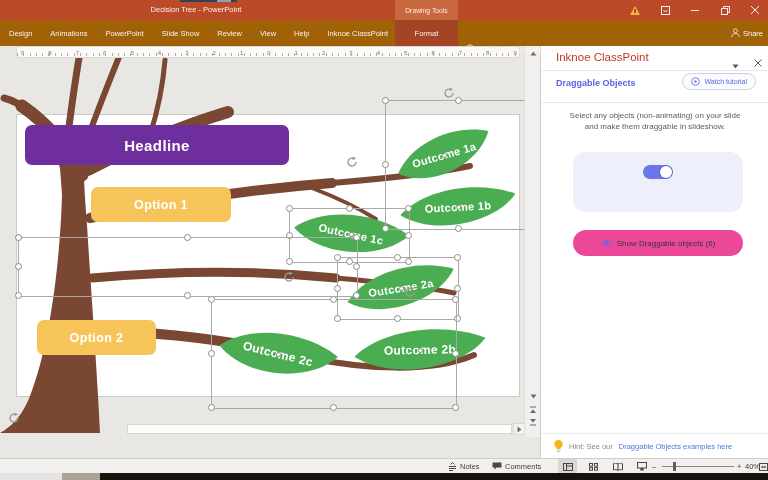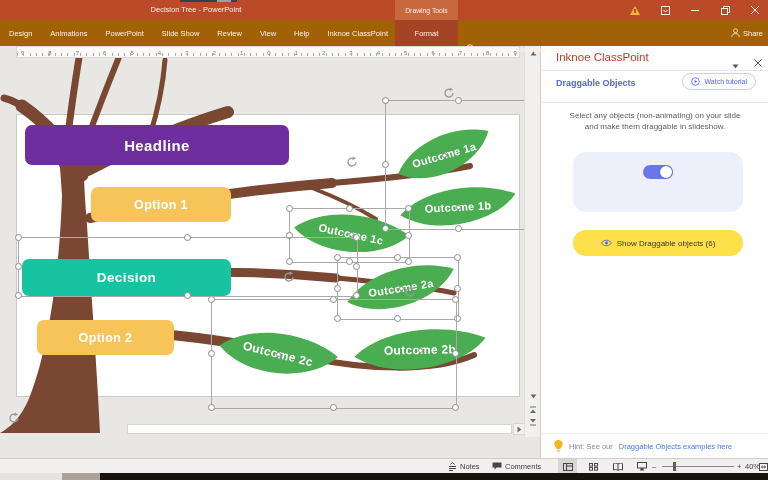--- a/index.html
+++ b/index.html
@@ -42,21 +42,21 @@
   .ruler-nums span{font-size:6px;color:#7A7876;}
   .slide{position:absolute;left:16px;top:68px;width:504px;height:283px;background:#FFFFFF;
          border:1px solid #CCCAC7;z-index:1;}
   .tree{position:absolute;left:0;top:0;width:524px;height:391px;z-index:2;}
 
   .shape{position:absolute;border-radius:7px;display:flex;align-items:center;justify-content:center;
          color:#fff;font-weight:bold;z-index:3;letter-spacing:0.4px;}
   .sh-headline{left:25px;top:79px;width:264px;height:40px;background:#6F2E9E;font-size:15px;}
   .sh-option1{left:91px;top:141px;width:140px;height:35px;background:#F7C45A;font-size:12.5px;}
   .sh-decision{left:22px;top:213px;width:209px;height:37px;background:#17C3A0;font-size:13.5px;}
-  .sh-option2{left:37px;top:274px;width:137px;height:35px;background:#F7C45A;font-size:12.5px;}
+  .sh-option2{left:37px;top:274px;width:119px;height:35px;background:#F7C45A;font-size:12.5px;}
 
   .leaf{position:absolute;z-index:3;}
   .leaf svg{position:absolute;inset:0;width:100%;height:100%;overflow:visible;}
   .leaf span{position:relative;display:flex;width:100%;height:100%;align-items:center;
              justify-content:center;color:#fff;font-weight:bold;font-size:11px;letter-spacing:0.3px;}
 
   .selbox{position:absolute;border:1px solid #A9A9A9;z-index:5;background:transparent;}
   .handle{position:absolute;width:7px;height:7px;margin:-4px 0 0 -4px;background:#fff;
           border:1px solid #8C8C8C;border-radius:50%;}
   .rot{position:absolute;width:12px;height:12px;z-index:6;}
@@ -83,21 +83,21 @@
   .pill{position:absolute;right:12px;top:27px;height:17px;padding:0 8px;border:1px solid #CBCEEC;
         border-radius:9px;background:#FCFCFE;display:flex;align-items:center;gap:4px;
         font-size:7px;color:#5766E0;}
   .pdesc{position:absolute;left:21px;top:64px;width:186px;text-align:center;font-size:8px;
          line-height:11px;color:#5C5C5C;}
   .card1{position:absolute;left:32px;top:106px;width:170px;height:60px;background:#EDEFFA;border-radius:13px;}
   .toggle{position:absolute;left:70px;top:13px;width:30px;height:14px;border-radius:7px;background:#6B76E8;}
   .knob{position:absolute;right:1px;top:1px;width:12px;height:12px;border-radius:50%;background:#fff;
         box-shadow:0 0 2px rgba(0,0,0,0.35);}
   .card1-label{position:absolute;left:0;top:36px;width:170px;text-align:center;font-size:8px;color:#41414B;}
-  .card2{position:absolute;left:32px;top:184px;width:170px;height:26px;background:#fde047;border-radius:13px;
+  .card2{position:absolute;left:32px;top:184px;width:170px;height:26px;background:#ec4899;border-radius:13px;
          display:flex;align-items:center;justify-content:center;gap:5px;font-size:8px;color:#35353F;}
   .hint{position:absolute;left:0;top:387px;width:228px;height:25px;border-top:1px solid #ECECEC;
         display:flex;align-items:center;padding-left:13px;gap:6px;font-size:7.5px;}
   .hint-prefix{color:#8A8A8A;}
   .hint-link{color:#4A78DD;}
 
   
   .notesband{position:absolute;left:0;top:437px;width:540px;height:21px;background:#F0EEEC;
              border-top:1px solid #E0DEDB;z-index:9;}
   .notes-ph{position:absolute;left:1px;top:5px;font-size:9px;color:#5F5F5F;}
@@ -225,23 +225,20 @@
         <path d="M306,357 C366,370 432,373 474,355" stroke-width="6"></path>
       </g>
       <path d="M0,433 L100,433 C97,370 91,290 87,225 C85,200 84,185 84,172 L98,158 C101,149 99,141 96,136 L78,148 L60,138 C55,147 56,158 60,168 L62,195 C60,262 50,345 30,396 C21,419 9,428 0,433 Z" fill="#7A4733"></path>
     </svg>
 
     <div class="shape sh-headline">
         <span>Headline</span>
       </div>
     <div class="shape sh-option1">
         <span>Option 1</span>
-      </div>
-    <div class="shape sh-decision">
-        <span>Decision</span>
       </div>
     <div class="shape sh-option2">
         <span>Option 2</span>
       </div>
 
     <div class="leaf" style="left:393px;top:84px;width:102px;height:50px;transform:rotate(-16deg)">
       <svg viewBox="0 0 120 56" preserveAspectRatio="none">
           <path d="M2,34 C28,4 82,-2 118,16 C96,50 34,60 2,34 Z" fill="#4AAD51"></path>
         </svg>
       <span>Outcome 1a</span>

